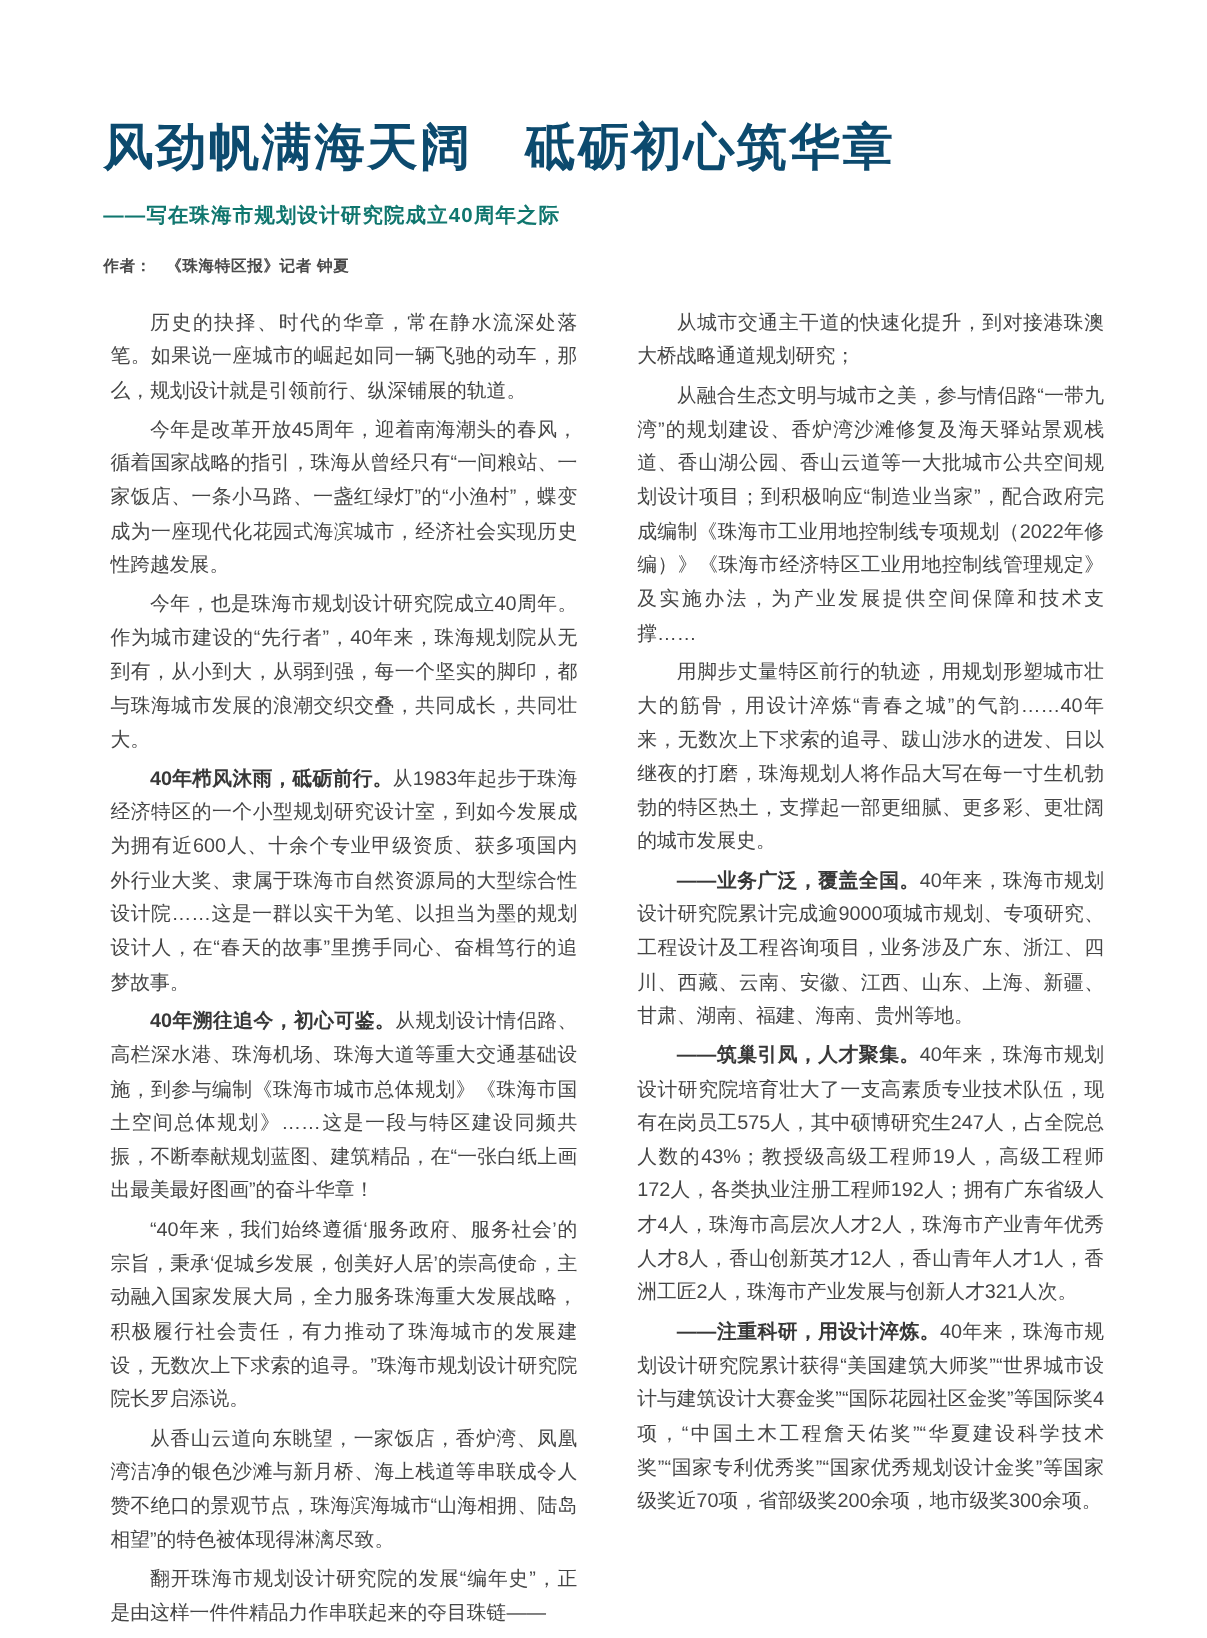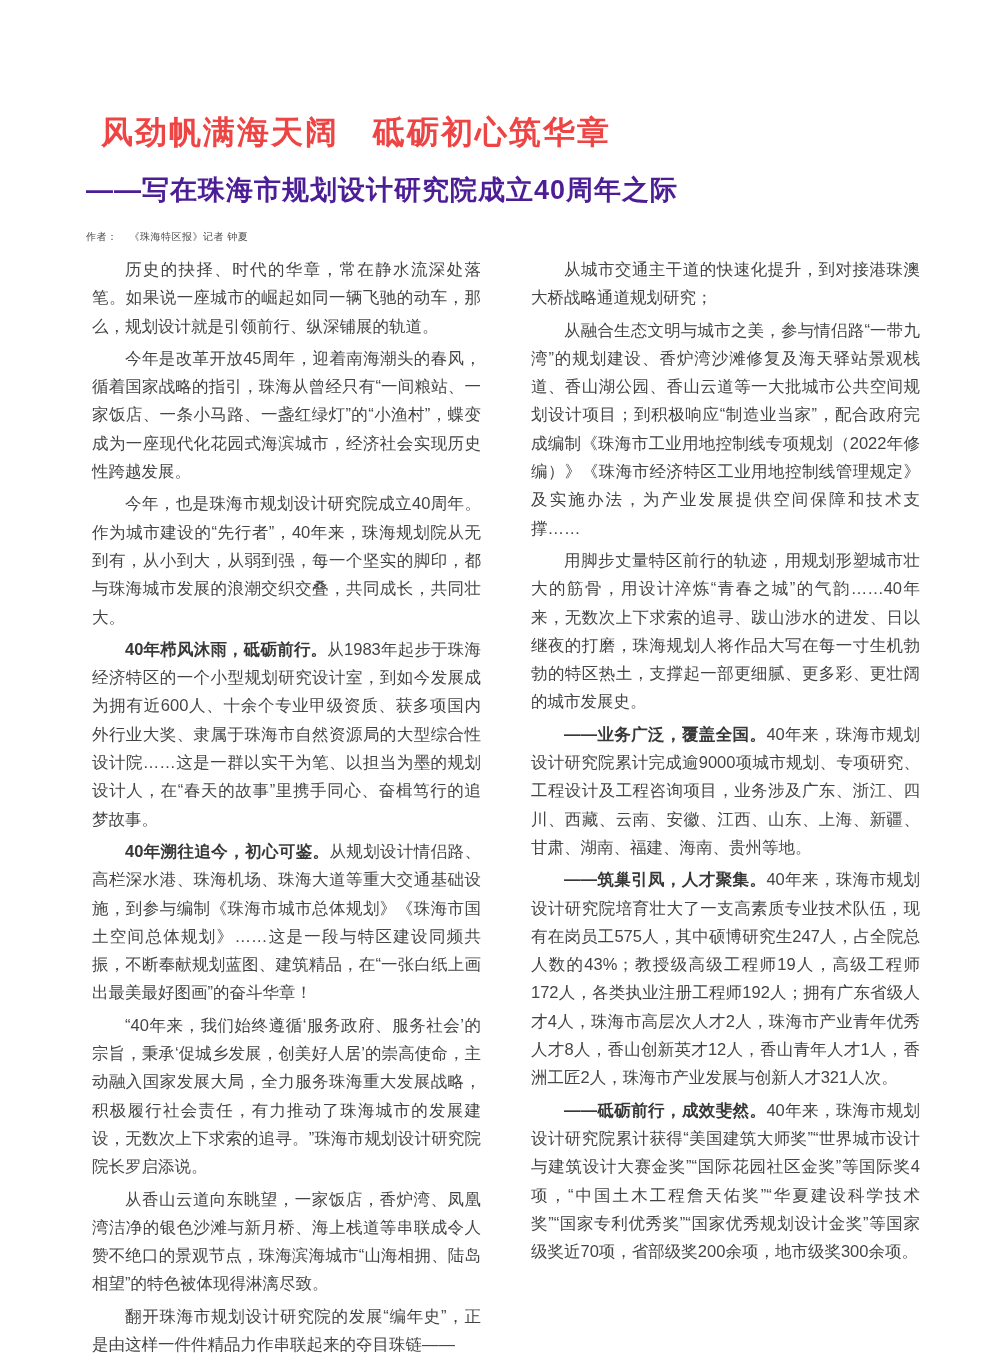--- a/index.html
+++ b/index.html
@@ -9,40 +9,40 @@
     font-family: "Liberation Sans", "DejaVu Sans", sans-serif;
   }
   .page {
     position: relative;
     width: 1006px; height: 1365px;
     background: #ffffff;
     overflow: hidden;
   }
   .header { position: absolute; left: 86px; top: 100px; width: 840px; }
   .title {
-    margin: 15px;
-    font-size: 32px;
+    margin: 0;
+    font-size: 42px;
     font-weight: bold;
-    color: #ef4444;
+    color: #0c4a6e;
     letter-spacing: 2px;
     line-height: 1.1;
     white-space: nowrap;
   }
   .subtitle {
     margin: 22px 0 0 0;
-    font-size: 27px;
+    font-size: 17px;
     font-weight: bold;
-    color: #4c1d95;
+    color: #0f766e;
     letter-spacing: 1px;
     white-space: nowrap;
   }
   .byline {
     margin-top: 22px;
-    font-size: 10px;
-    font-weight: normal;
+    font-size: 13px;
+    font-weight: bold;
     color: #4a4a4a;
     letter-spacing: 0.5px;
   }
   .byline .byline-value { margin-left: 12px; }
   .columns {
     position: absolute;
     left: 88px; top: 251px;
     width: 836px;
     display: flex;
     gap: 42px;
@@ -81,16 +81,16 @@
         <p class="para">从香山云道向东眺望，一家饭店，香炉湾、凤凰湾洁净的银色沙滩与新月桥、海上栈道等串联成令人赞不绝口的景观节点，珠海滨海城市“山海相拥、陆岛相望”的特色被体现得淋漓尽致。</p>
         <p class="para">翻开珠海市规划设计研究院的发展“编年史”，正是由这样一件件精品力作串联起来的夺目珠链——</p>
         <p class="para">从城市国土空间总体规划布局，到全市各区控制性详细规划的落地建设；</p>
       </section>
     <section class="col" id="col-right">
         <p class="para">从城市交通主干道的快速化提升，到对接港珠澳大桥战略通道规划研究；</p>
         <p class="para">从融合生态文明与城市之美，参与情侣路“一带九湾”的规划建设、香炉湾沙滩修复及海天驿站景观栈道、香山湖公园、香山云道等一大批城市公共空间规划设计项目；到积极响应“制造业当家”，配合政府完成编制《珠海市工业用地控制线专项规划（2022年修编）》《珠海市经济特区工业用地控制线管理规定》及实施办法，为产业发展提供空间保障和技术支撑……</p>
         <p class="para">用脚步丈量特区前行的轨迹，用规划形塑城市壮大的筋骨，用设计淬炼“青春之城”的气韵……40年来，无数次上下求索的追寻、跋山涉水的进发、日以继夜的打磨，珠海规划人将作品大写在每一寸生机勃勃的特区热土，支撑起一部更细腻、更多彩、更壮阔的城市发展史。</p>
         <p class="para"><strong>——业务广泛，覆盖全国。</strong>40年来，珠海市规划设计研究院累计完成逾9000项城市规划、专项研究、工程设计及工程咨询项目，业务涉及广东、浙江、四川、西藏、云南、安徽、江西、山东、上海、新疆、甘肃、湖南、福建、海南、贵州等地。</p>
         <p class="para"><strong>——筑巢引凤，人才聚集。</strong>40年来，珠海市规划设计研究院培育壮大了一支高素质专业技术队伍，现有在岗员工575人，其中硕博研究生247人，占全院总人数的43%；教授级高级工程师19人，高级工程师172人，各类执业注册工程师192人；拥有广东省级人才4人，珠海市高层次人才2人，珠海市产业青年优秀人才8人，香山创新英才12人，香山青年人才1人，香洲工匠2人，珠海市产业发展与创新人才321人次。</p>
-        <p class="para"><strong>——砥砺前行，成效斐然。</strong>40年来，珠海市规划设计研究院累计获得“美国建筑大师奖”“世界城市设计与建筑设计大赛金奖”“国际花园社区金奖”等国际奖4项，“中国土木工程詹天佑奖”“华夏建设科学技术奖”“国家专利优秀奖”“国家优秀规划设计金奖”等国家级奖近70项，省部级奖200余项，地市级奖300余项。</p>
+        <p class="para"><strong>——注重科研，用设计淬炼。</strong>40年来，珠海市规划设计研究院累计获得“美国建筑大师奖”“世界城市设计与建筑设计大赛金奖”“国际花园社区金奖”等国际奖4项，“中国土木工程詹天佑奖”“华夏建设科学技术奖”“国家专利优秀奖”“国家优秀规划设计金奖”等国家级奖近70项，省部级奖200余项，地市级奖300余项。</p>
       </section>
   </div>
 </div>
 
 </body></html>

